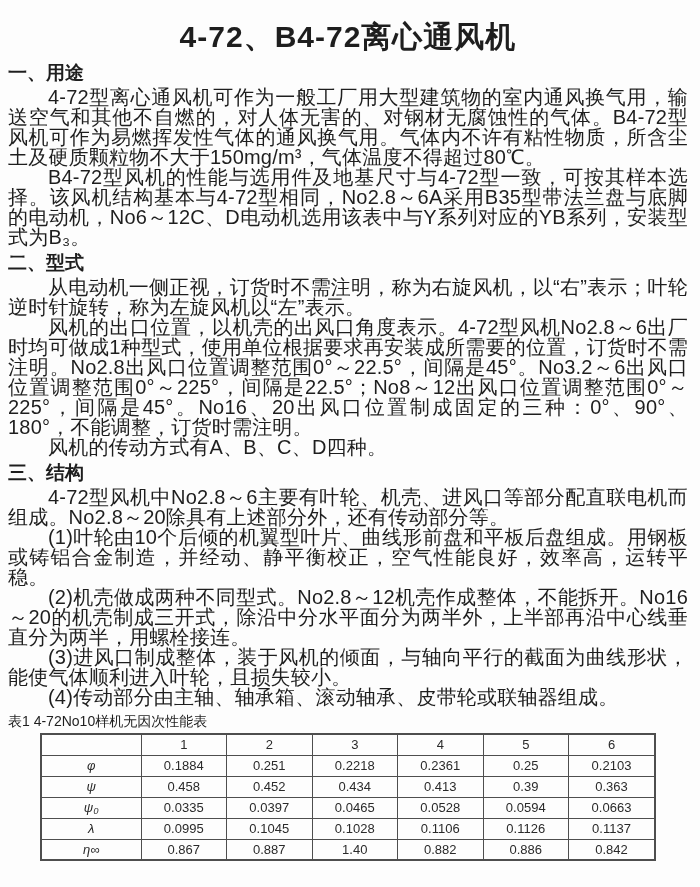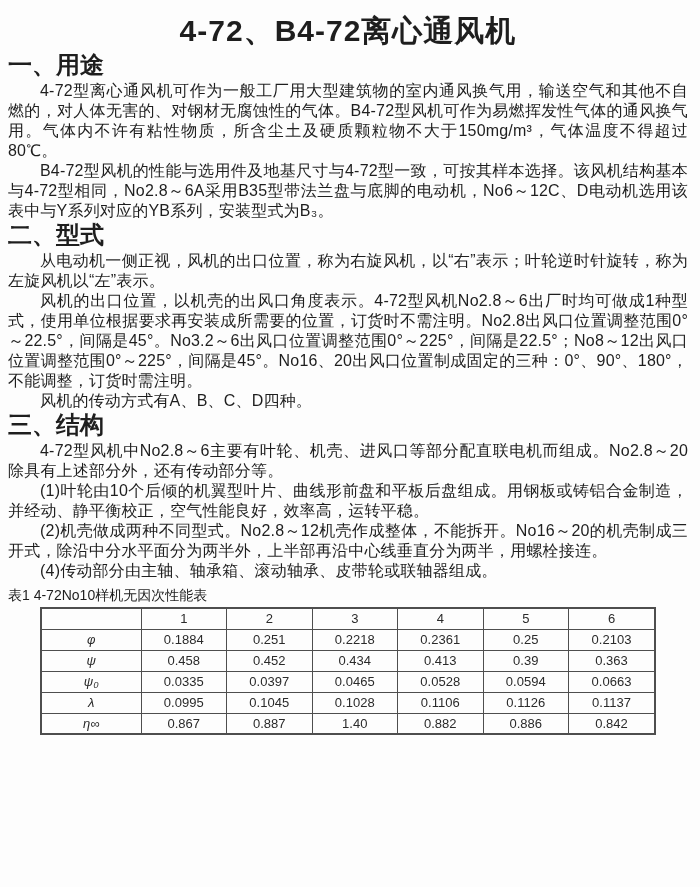--- a/index.html
+++ b/index.html
@@ -4,38 +4,37 @@
 <style>
   * { box-sizing: border-box; }
   html, body { margin: 0; padding: 0; }
   body {
     width: 700px; height: 887px;
     background: #fdfdfd;
     color: #1e1e1e;
     font-family: "Liberation Sans", sans-serif;
     overflow: hidden;
   }
-  .page { width: 700px; height: 670px; padding: 12px 12px 0 8px; }
+  .page { width: 700px; height: 670px; padding: 18px 12px 0 8px; }
   .doc-title {
     text-align: center;
     font-size: 30px;
     line-height: 38px;
     font-weight: 700;
     letter-spacing: 1px;
     margin: 0 0 4px 0;
   }
   .section-heading {
-    font-size: 24px;
+    font-size: 19px;
     line-height: 26px;
     font-weight: 700;
     margin: 3px 0 1px 0;
-    font-family: Liberation Mono, monospace;
   }
   .paragraph {
-    font-size: 16px;
+    font-size: 20px;
     line-height: 20px;
     margin: 0;
     text-indent: 2em;
     text-align: justify;
     letter-spacing: 0.2px;
   }
   .table-caption {
     font-size: 14px;
     line-height: 18px;
     margin: 5px 0 3px 0;
@@ -67,29 +66,30 @@
   <h1 class="doc-title">4-72、B4-72离心通风机</h1>
 
   <div id="sections-root">
       <section>
         <h2 class="section-heading">一、用途</h2>
         <p class="paragraph">4-72型离心通风机可作为一般工厂用大型建筑物的室内通风换气用，输送空气和其他不自燃的，对人体无害的、对钢材无腐蚀性的气体。B4-72型风机可作为易燃挥发性气体的通风换气用。气体内不许有粘性物质，所含尘土及硬质颗粒物不大于150mg/m³，气体温度不得超过80℃。</p>
         <p class="paragraph">B4-72型风机的性能与选用件及地基尺寸与4-72型一致，可按其样本选择。该风机结构基本与4-72型相同，No2.8～6A采用B35型带法兰盘与底脚的电动机，No6～12C、D电动机选用该表中与Y系列对应的YB系列，安装型式为B₃。</p>
       </section>
       <section>
         <h2 class="section-heading">二、型式</h2>
-        <p class="paragraph">从电动机一侧正视，风机的出口位置，称为右旋风机，以“右”表示；叶轮逆时针旋转，称为左旋风机以“左”表示。</p>
+        <p class="paragraph">从电动机一侧正视，订货时不需注明，称为右旋风机，以“右”表示；叶轮逆时针旋转，称为左旋风机以“左”表示。</p>
         <p class="paragraph">风机的出口位置，以机壳的出风口角度表示。4-72型风机No2.8～6出厂时均可做成1种型式，使用单位根据要求再安装成所需要的位置，订货时不需注明。No2.8出风口位置调整范围0°～22.5°，间隔是45°。No3.2～6出风口位置调整范围0°～225°，间隔是22.5°；No8～12出风口位置调整范围0°～225°，间隔是45°。No16、20出风口位置制成固定的三种：0°、90°、180°，不能调整，订货时需注明。</p>
         <p class="paragraph">风机的传动方式有A、B、C、D四种。</p>
       </section>
       <section>
         <h2 class="section-heading">三、结构</h2>
         <p class="paragraph">4-72型风机中No2.8～6主要有叶轮、机壳、进风口等部分配直联电机而组成。No2.8～20除具有上述部分外，还有传动部分等。</p>
         <p class="paragraph">(1)叶轮由10个后倾的机翼型叶片、曲线形前盘和平板后盘组成。用钢板或铸铝合金制造，并经动、静平衡校正，空气性能良好，效率高，运转平稳。</p>
         <p class="paragraph">(2)机壳做成两种不同型式。No2.8～12机壳作成整体，不能拆开。No16～20的机壳制成三开式，除沿中分水平面分为两半外，上半部再沿中心线垂直分为两半，用螺栓接连。</p>
+        <p class="paragraph">(3)进风口制成整体，装于风机的倾面，与轴向平行的截面为曲线形状，能使气体顺利进入叶轮，且损失较小。</p>
         <p class="paragraph">(4)传动部分由主轴、轴承箱、滚动轴承、皮带轮或联轴器组成。</p>
       </section>
     </div>
 
   <div>
     <div class="table-caption">表1 4-72No10样机无因次性能表</div>
     <table class="perf-table">
       <thead>
         <tr id="header-row">
           <th class="corner"></th>

